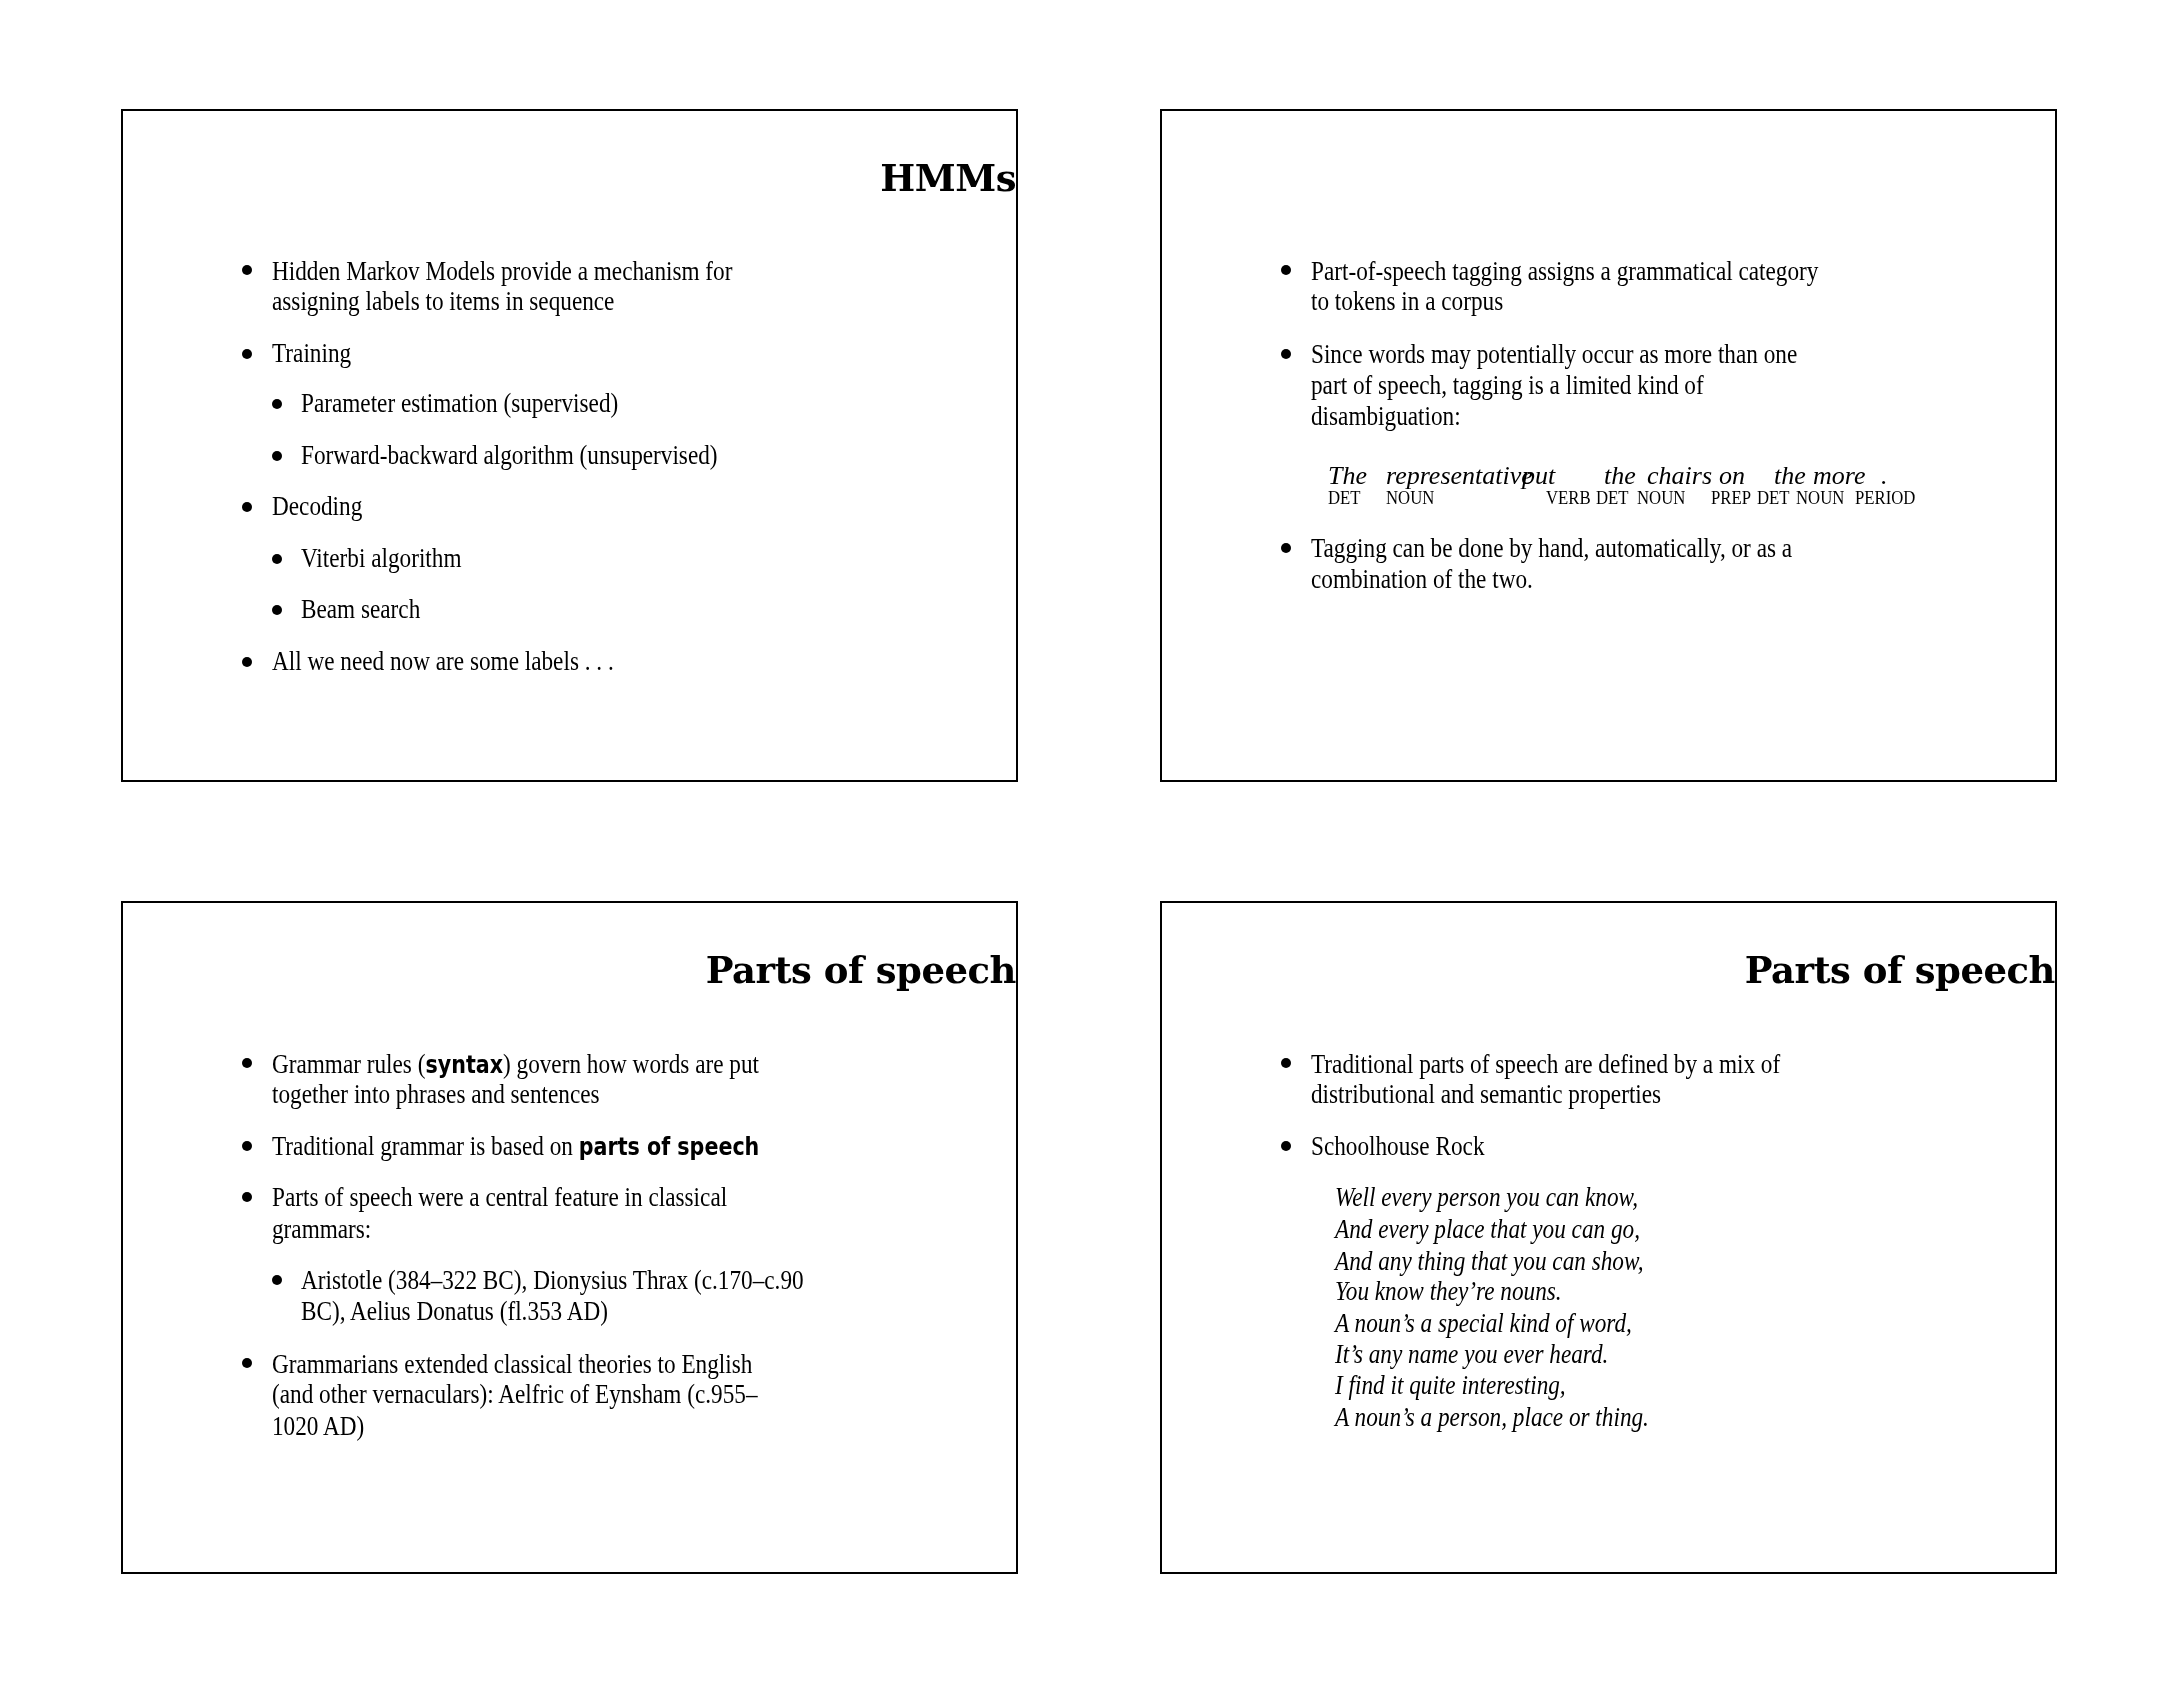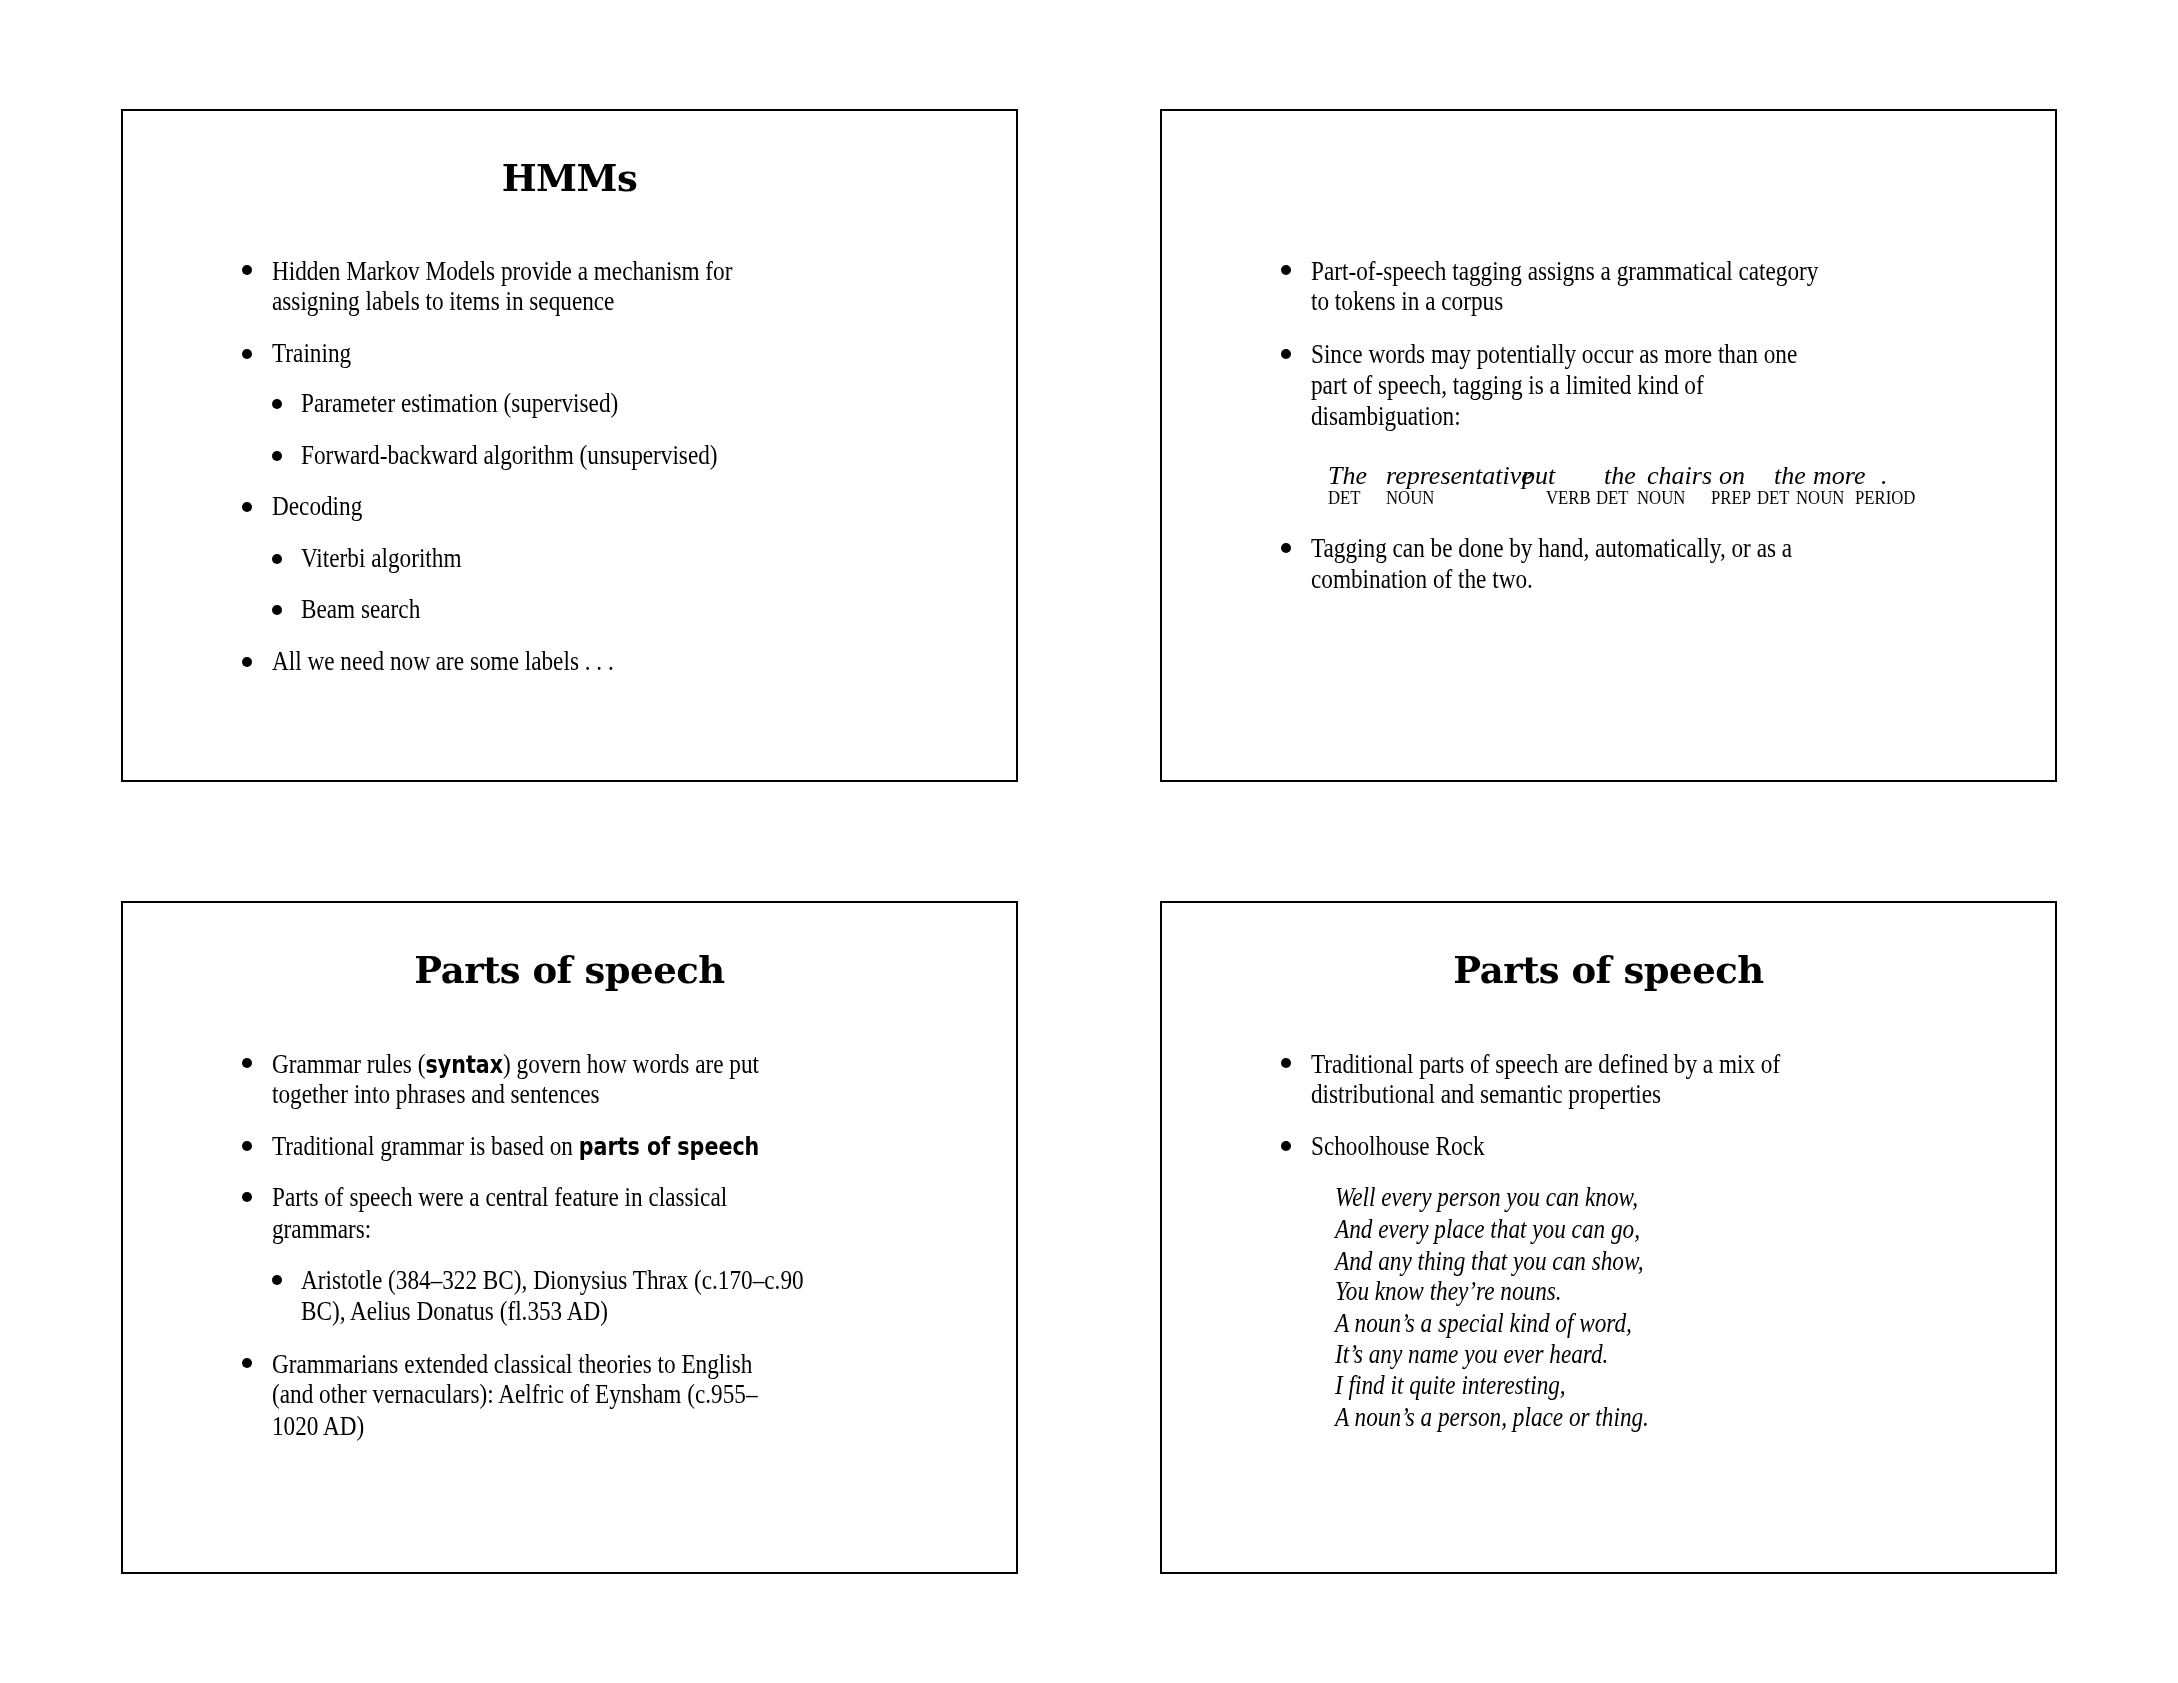--- a/index.html
+++ b/index.html
@@ -1,18 +1,18 @@
 <!DOCTYPE html>
 <html><head>
 <meta charset="utf-8">
 <style>
   html, body { margin: 0; padding: 0; background: #ffffff; }
   body { width: 2178px; height: 1683px; position: relative; overflow: hidden; font-family: "Liberation Serif", serif; color: #000; }
   .slide { position: absolute; border: 2px solid #000; box-sizing: border-box; background: #fff; }
-  .slide-title { position: absolute; left: 0; right: 0; text-align: center; font-family: "DejaVu Serif", serif; font-weight: bold; font-size: 37px; letter-spacing: -0.5px; white-space: nowrap; }
+  .slide-title { position: absolute; left: 0; right: 0; text-align: right; font-family: "DejaVu Serif", serif; font-weight: bold; font-size: 37px; letter-spacing: -0.5px; white-space: nowrap; }
   .line { position: absolute; white-space: nowrap; font-size: 27px; line-height: 32px; transform-origin: 0 50%; transform: scaleX(0.86); }
   .dot { position: absolute; width: 10px; height: 10px; border-radius: 50%; background: #000; }
   .bold { font-family: "DejaVu Sans", sans-serif; font-weight: bold; font-size: 24px; }
   .ital { font-style: italic; }
   .tagrow { position: absolute; white-space: nowrap; }
   .word { position: absolute; font-style: italic; font-size: 26px; line-height: 30px; white-space: nowrap; margin-top: 7px; }
   .tag { position: absolute; font-size: 19px; line-height: 22px; white-space: nowrap; transform-origin: 0 50%; transform: scaleX(0.88); }
 </style>
 </head>
 <body>

